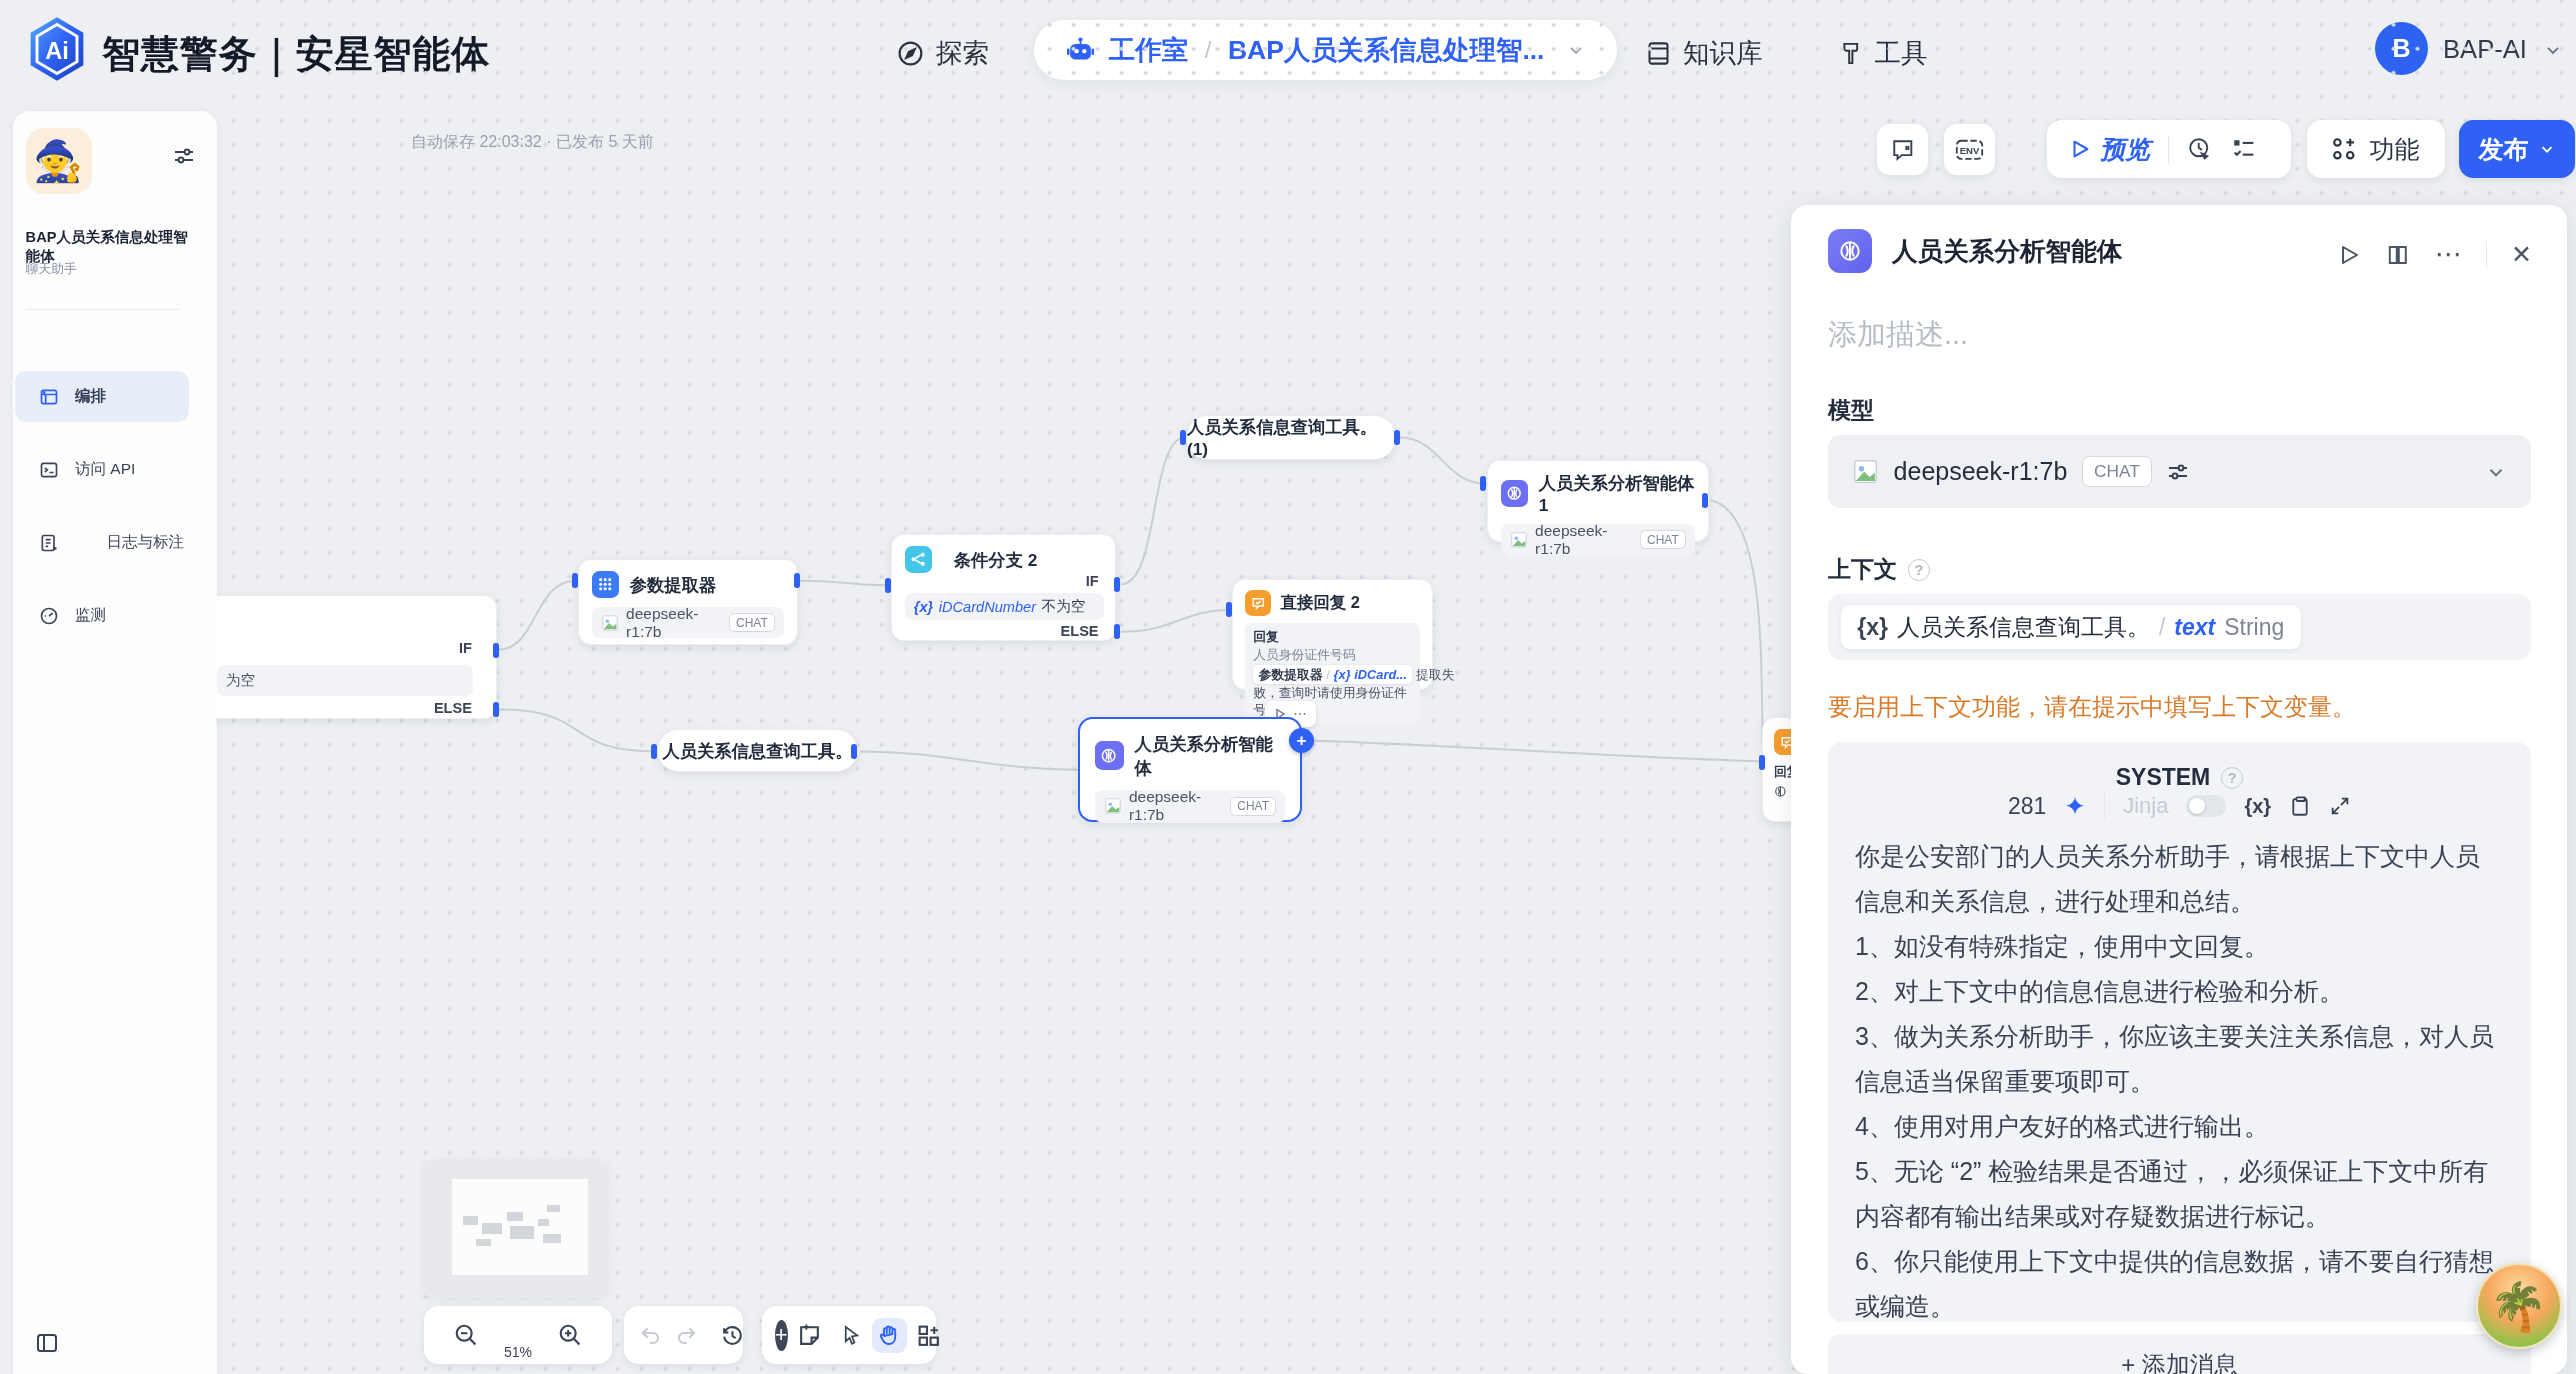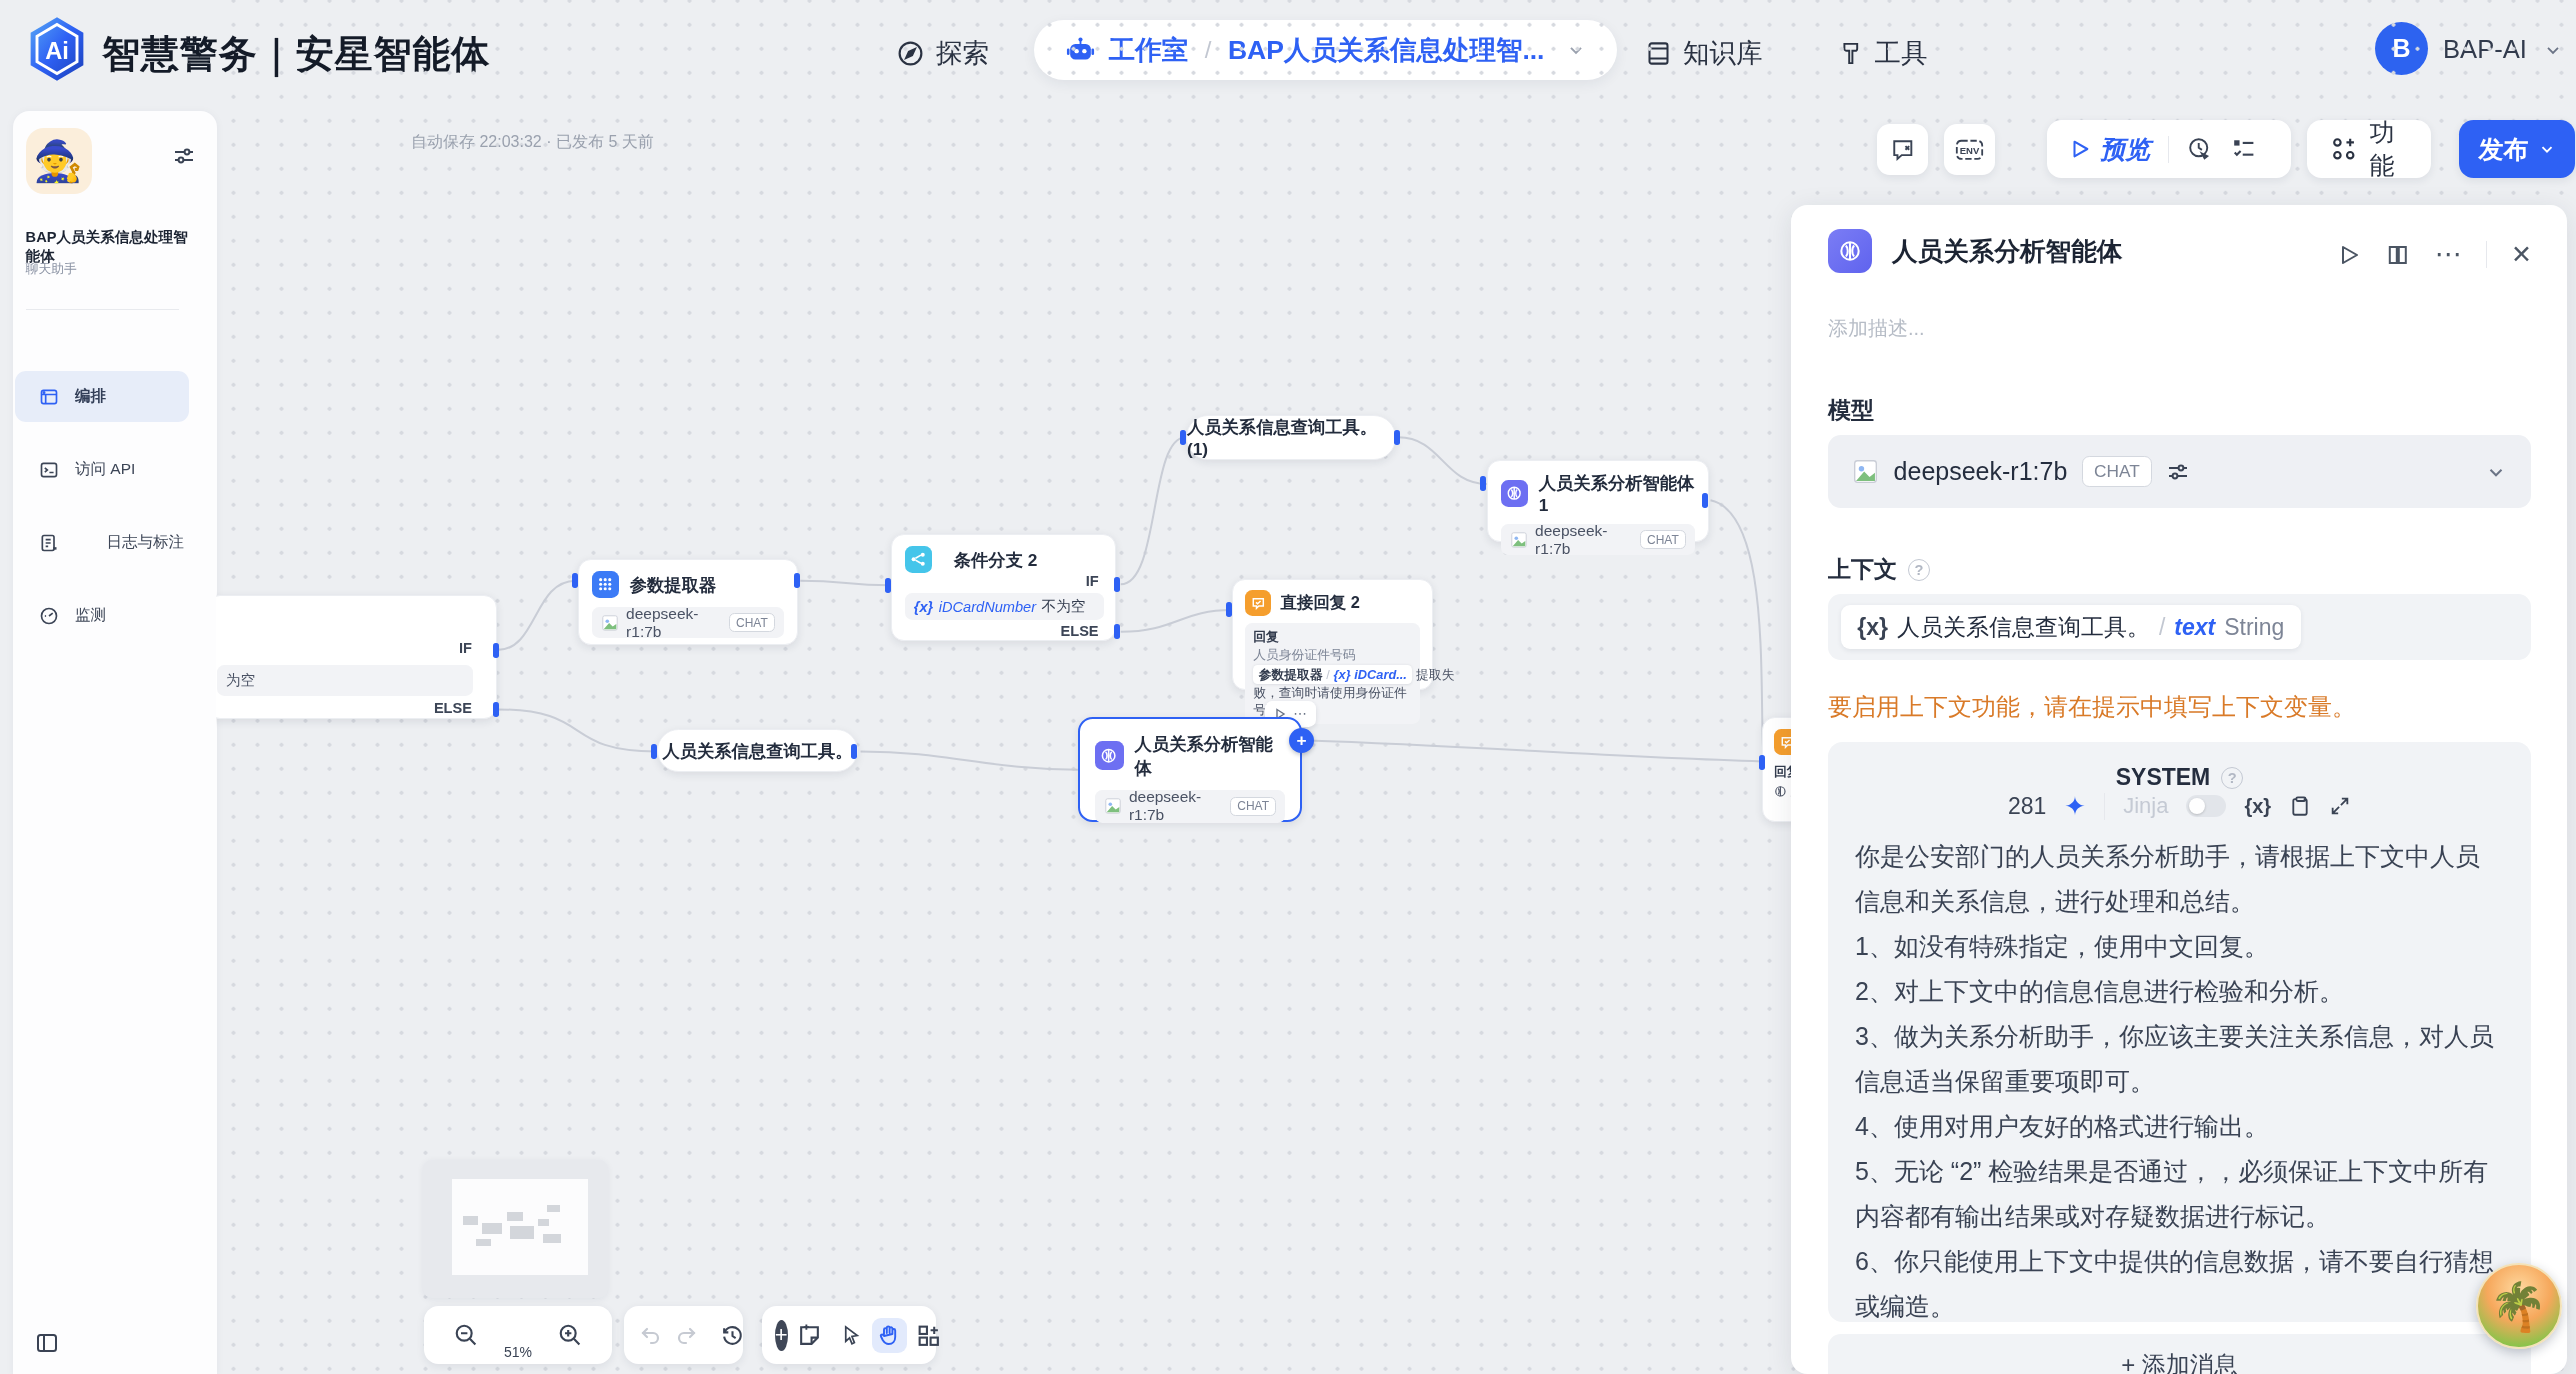--- a/index.html
+++ b/index.html
@@ -458,21 +458,21 @@
   </span>
   <span>
     <svg width="25.6" height="25.6" viewBox="0 0 24 24" fill="none" stroke="#3a4354" stroke-width="2">
       <rect x="3" y="4" width="5" height="5" fill="#3a4354" stroke="none"></rect>
         <path d="M11 6.5h10"></path>
       <path d="M3.5 15.5 5.5 17.5 9 14"></path>
         <path d="M11 17.5h10"></path>
     </svg>
   </span>
 </div>
-<div class="tool-pill" style="left:2307px;top:120px;width:124px;padding:0 24px;gap:12.8px;">
+<div class="tool-pill" style="left:2307px;top:120px;width:138px;padding:0 24px;gap:12.8px;">
   <span>
     <svg width="25.6" height="25.6" viewBox="0 0 24 24" fill="none" stroke="#2a3242" stroke-width="2">
       <circle cx="6" cy="6" r="3"></circle>
         <circle cx="6" cy="18" r="3"></circle>
         <circle cx="18" cy="18" r="3"></circle>
       <path d="M18 2.5v7M14.5 6h7"></path>
     </svg>
   </span>
   <span style="font-size:25px;color:#2a3242;">功能</span>
 </div>
@@ -648,21 +648,21 @@
     <span>
       <svg width="25.6" height="24" viewBox="0 0 24 24" fill="none" stroke="#4b5563" stroke-width="2">
           <path d="M4 4h7v16H4zM13 4h7v16h-7z"></path>
         </svg>
     </span>
     <span style="font-size:27px;color:#4b5563;line-height:9px;">⋯</span>
     <span class="vdiv"></span>
     <span style="font-size:25px;color:#4b5563;">✕</span>
   </div>
 
-  <div class="abs" style="left:37px;top:110px;font-size:20px;color:#b6bcc6;">添加描述...</div>
+  <div class="abs" style="left:37px;top:110px;font-size:29px;color:#b6bcc6;">添加描述...</div>
 
   <div class="abs panel-label" style="left:37px;top:190px;text-align:right;">模型</div>
   <div class="model-field" style="top:230px;">
     <span>
       <svg width="27" height="27" viewBox="0 0 20 20">
           <rect x="2" y="2" width="16" height="16" rx="2" fill="#fff" stroke="#c9cdd6"></rect>
           <circle cx="7" cy="8" r="2" fill="#8fb7f2"></circle>
           <path d="M3 17 9 10l4 4 4-3v6Z" fill="#7ec07e"></path>
         </svg>
     </span>

